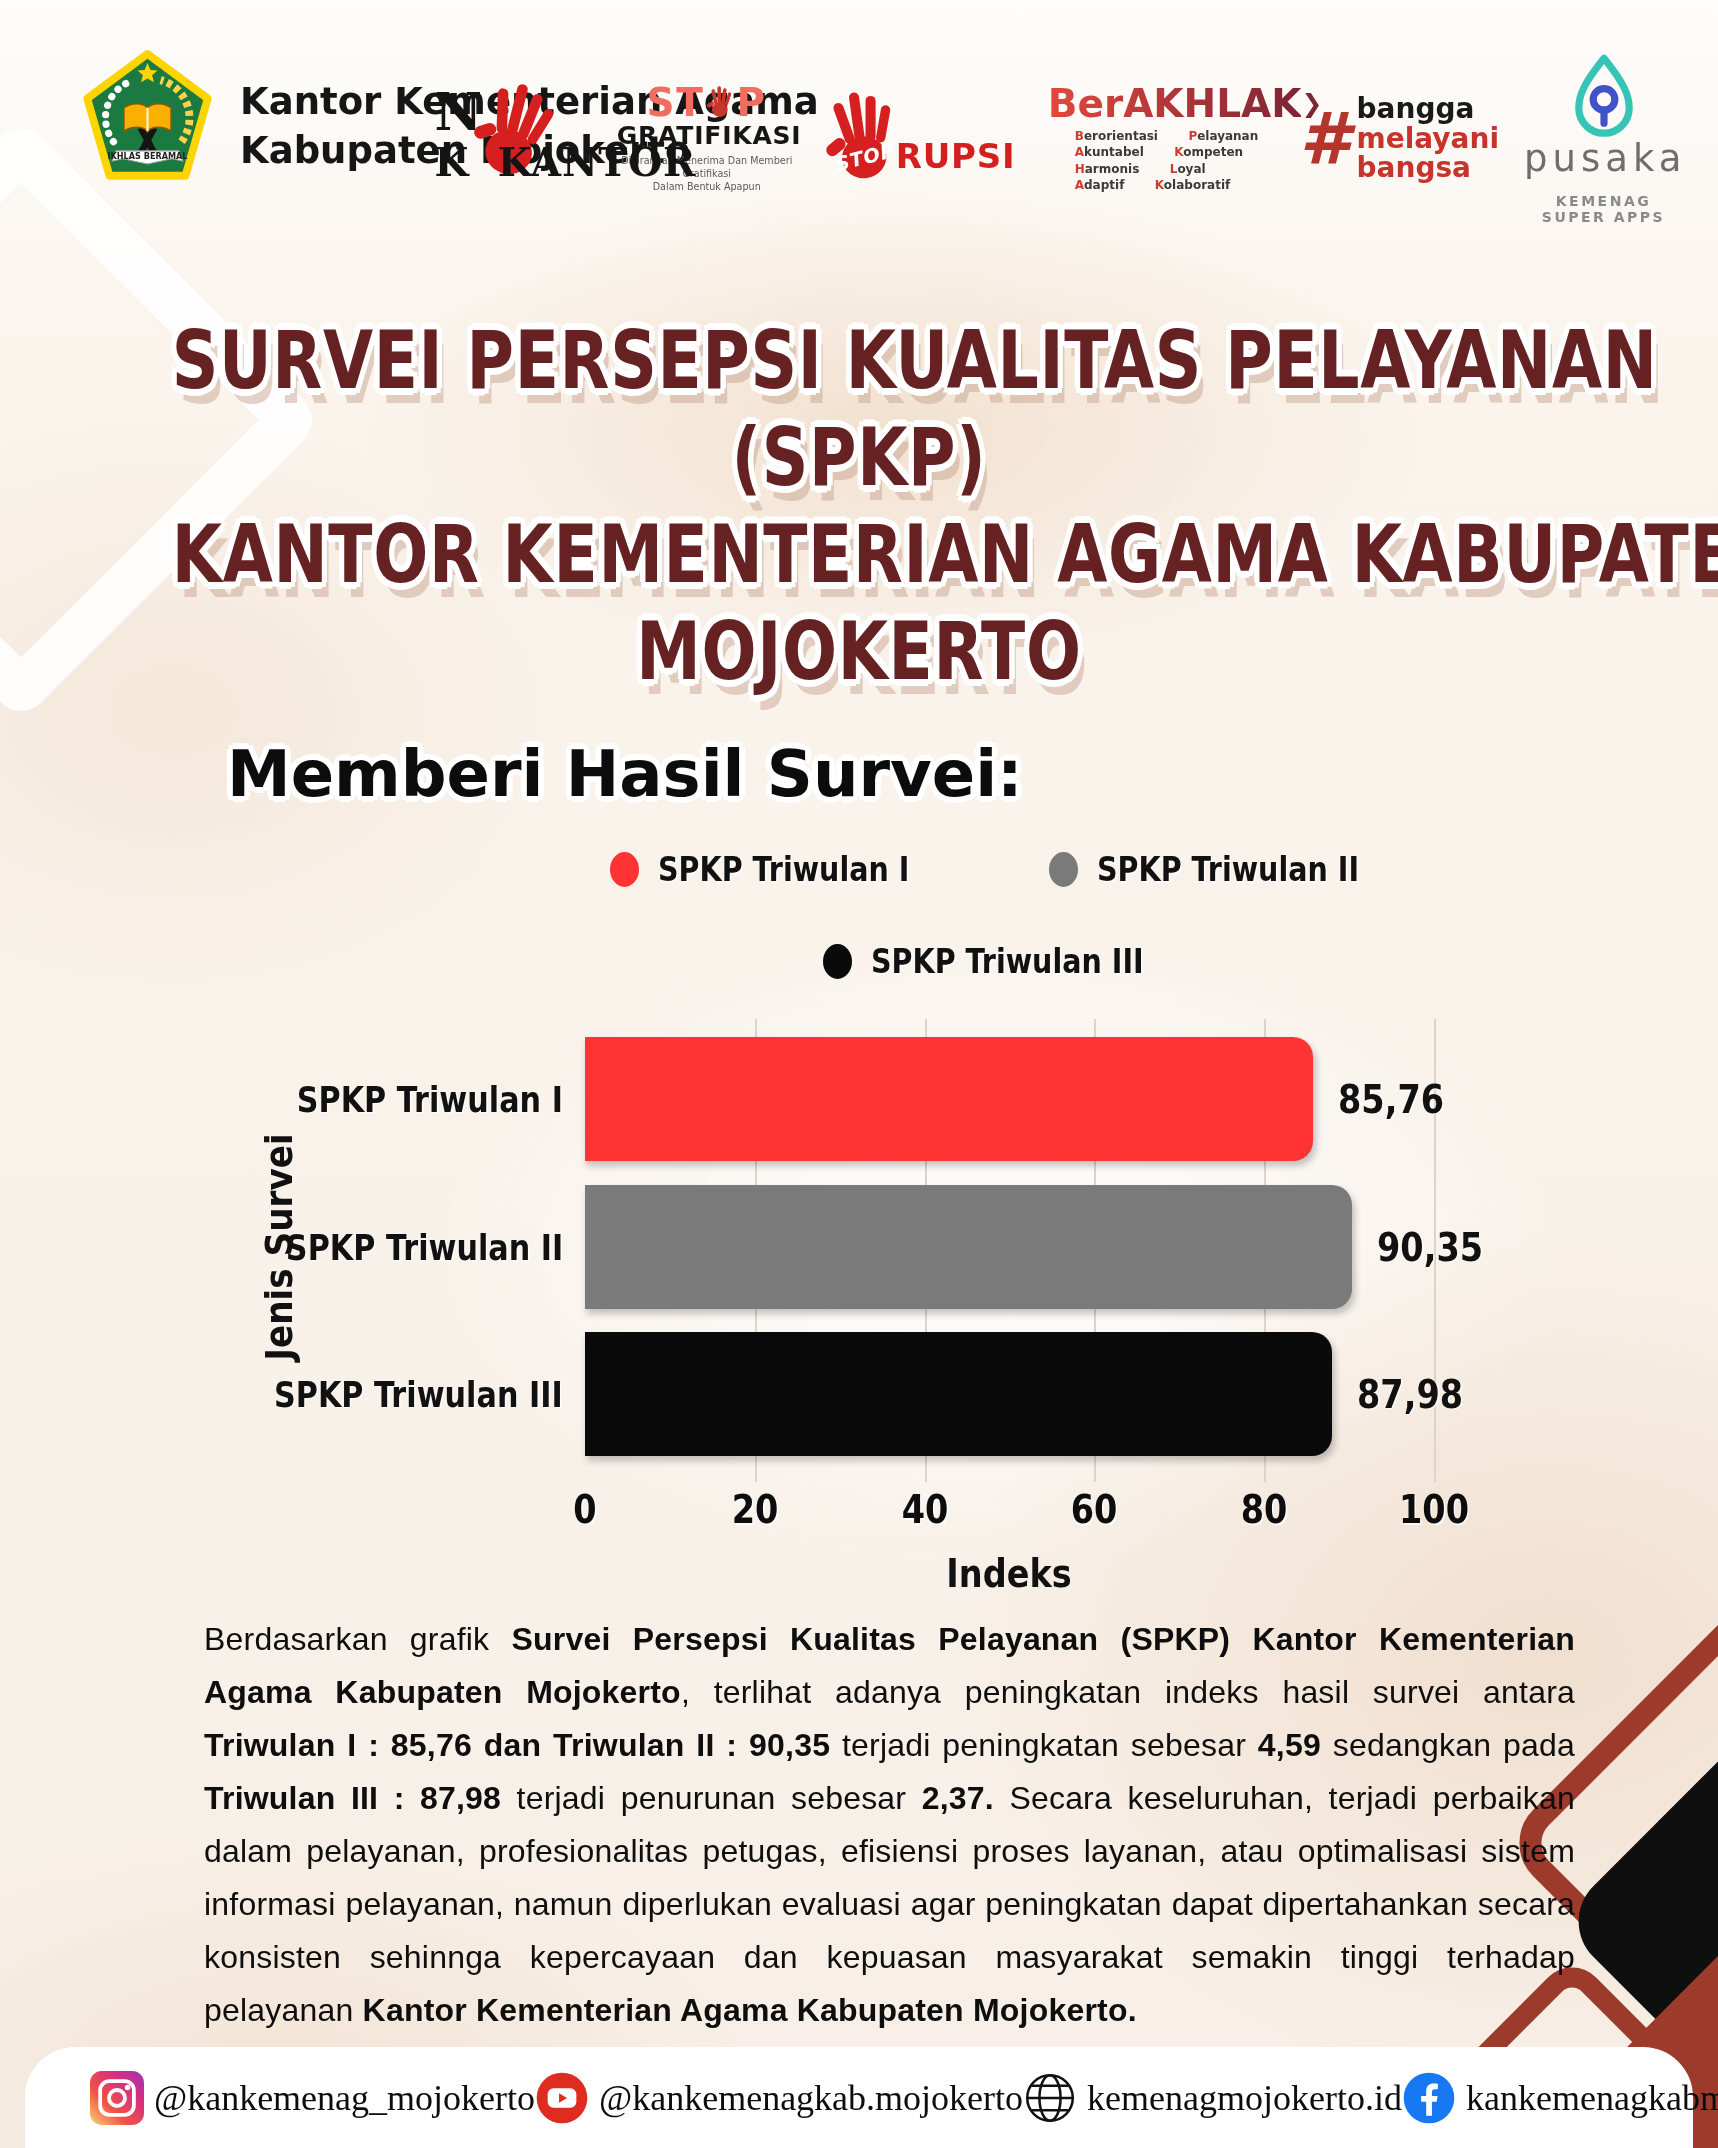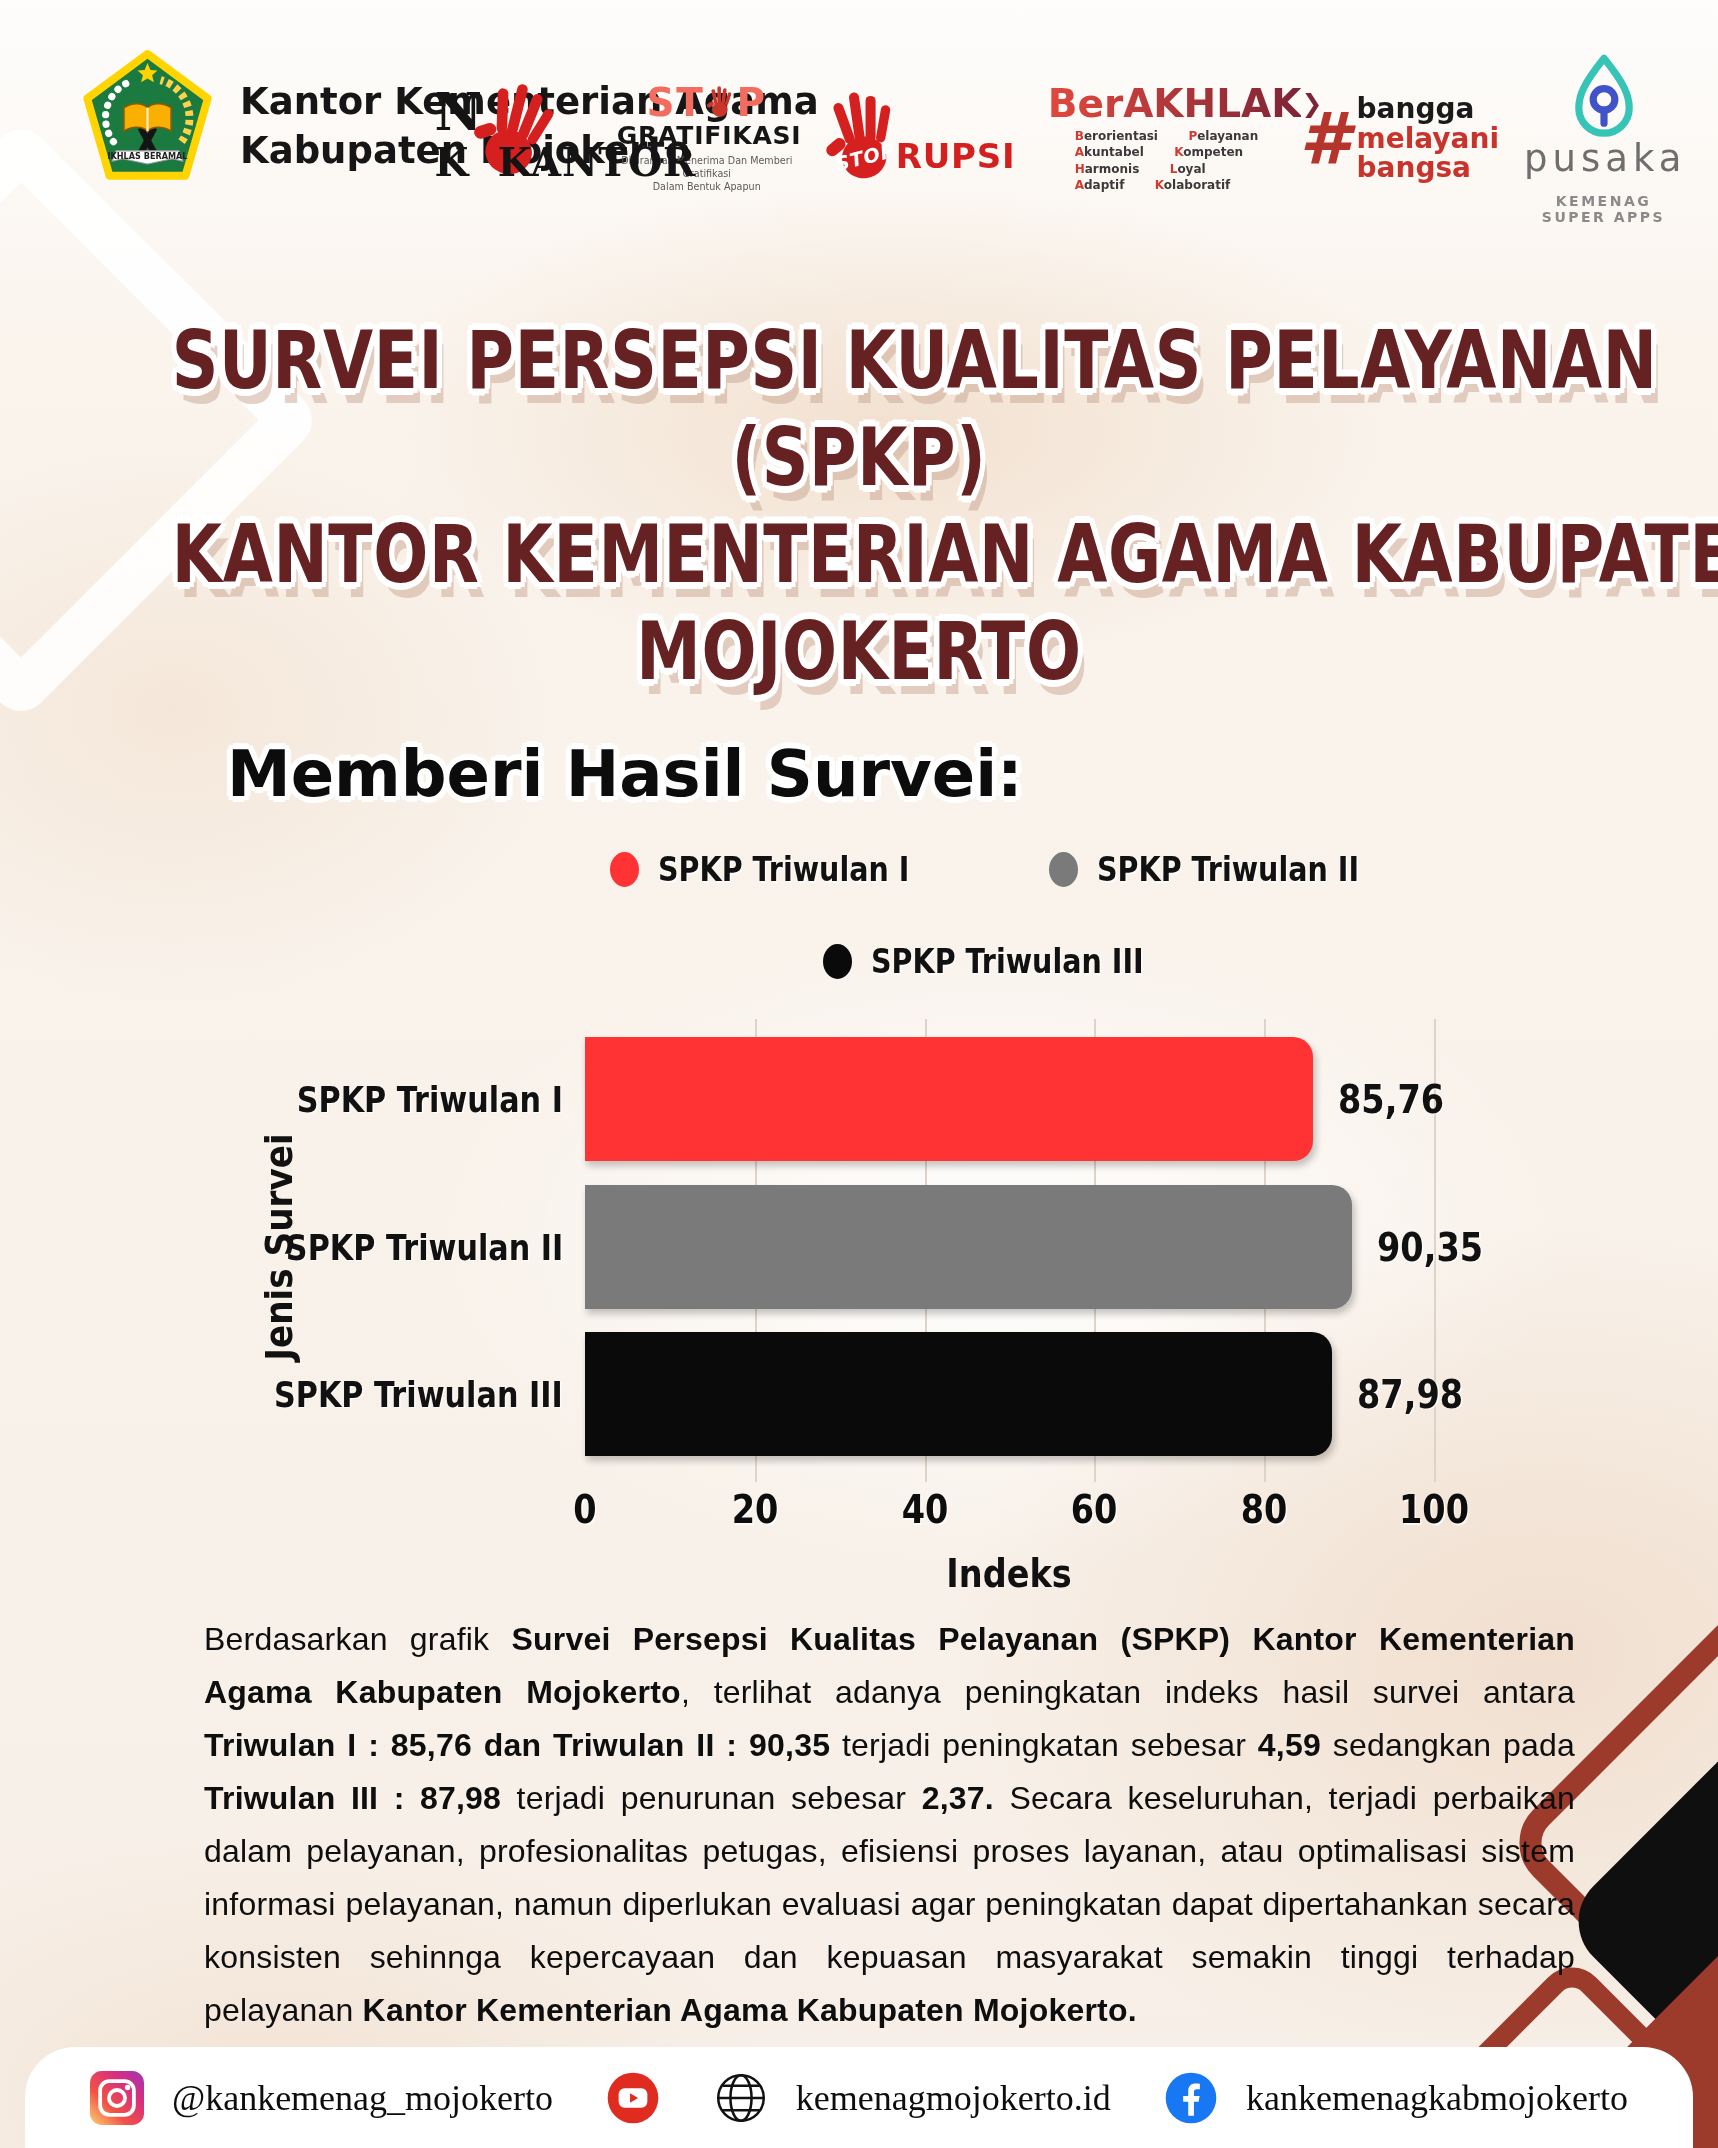--- a/index.html
+++ b/index.html
@@ -86,21 +86,21 @@
     text-shadow:1.7px 1.7px 0 rgba(255,255,255,.75);}
   .xlabel{position:absolute;left:1009px;top:1551px;transform:translateX(-50%) scaleX(.86);font-size:39px;font-weight:700;z-index:2;}
   .ylabel{position:absolute;left:279px;top:1247px;transform:translate(-50%,-50%) rotate(-90deg) scaleX(.9);font-size:38px;font-weight:700;white-space:nowrap;z-index:2;}
   
   .para{position:absolute;left:204px;top:1613px;width:1371px;font-size:32px;line-height:53px;color:#0e0e0e;
     text-align:justify;z-index:3;font-family:"Liberation Sans","DejaVu Sans",sans-serif;letter-spacing:0.2px;}
   .para .b{font-weight:700;}
   
   .footer{position:absolute;left:25px;top:2047px;width:1668px;height:101px;background:#fff;border-radius:50px 50px 0 0;
     display:flex;align-items:center;justify-content:space-between;padding:0 65px;box-sizing:border-box;z-index:6;}
-  .f-item{display:flex;align-items:center;gap:28px;cursor:pointer;}
+  .f-item{display:flex;align-items:center;gap:10px;cursor:pointer;}
   .f-icon{width:54px;height:54px;flex:0 0 auto;}
   .f-text{font-family:"Liberation Serif","DejaVu Serif",serif;font-size:36px;color:#0d0d0d;white-space:nowrap;}
 </style>
 </head>
 <body>
 
 <svg width="0" height="0" style="position:absolute">
   <defs>
     <symbol id="hand" viewBox="0 0 60 70">
       <rect x="14" y="8" width="7.5" height="32" rx="3.7" transform="rotate(-12 17 24)"></rect>
@@ -284,20 +284,21 @@
         <circle cx="44.5" cy="19.5" r="3.2" fill="#fff"></circle>
       </svg>
       <span class="f-text">@kankemenag_mojokerto</span>
     </div>
     <div class="f-item">
       <svg class="f-icon" viewBox="0 0 64 64">
         <circle cx="32" cy="32" r="30" fill="#e02b20"></circle>
         <rect x="15" y="20.5" width="34" height="23" rx="7" fill="#fff"></rect>
         <path d="M28.5 26.5 L38 32 L28.5 37.5 Z" fill="#e02b20"></path>
       </svg>
+      <span class="f-text">@kankemenagkab.mojokerto</span>
     </div>
     <div class="f-item">
       <svg class="f-icon" viewBox="0 0 64 64" fill="none" stroke="#111" stroke-width="3">
         <circle cx="32" cy="32" r="27"></circle>
         <ellipse cx="32" cy="32" rx="12.5" ry="27"></ellipse>
         <path d="M5.5 32 H58.5 M10 17.5 H54 M10 46.5 H54"></path>
       </svg>
       <span class="f-text">kemenagmojokerto.id</span>
     </div>
     <div class="f-item">

